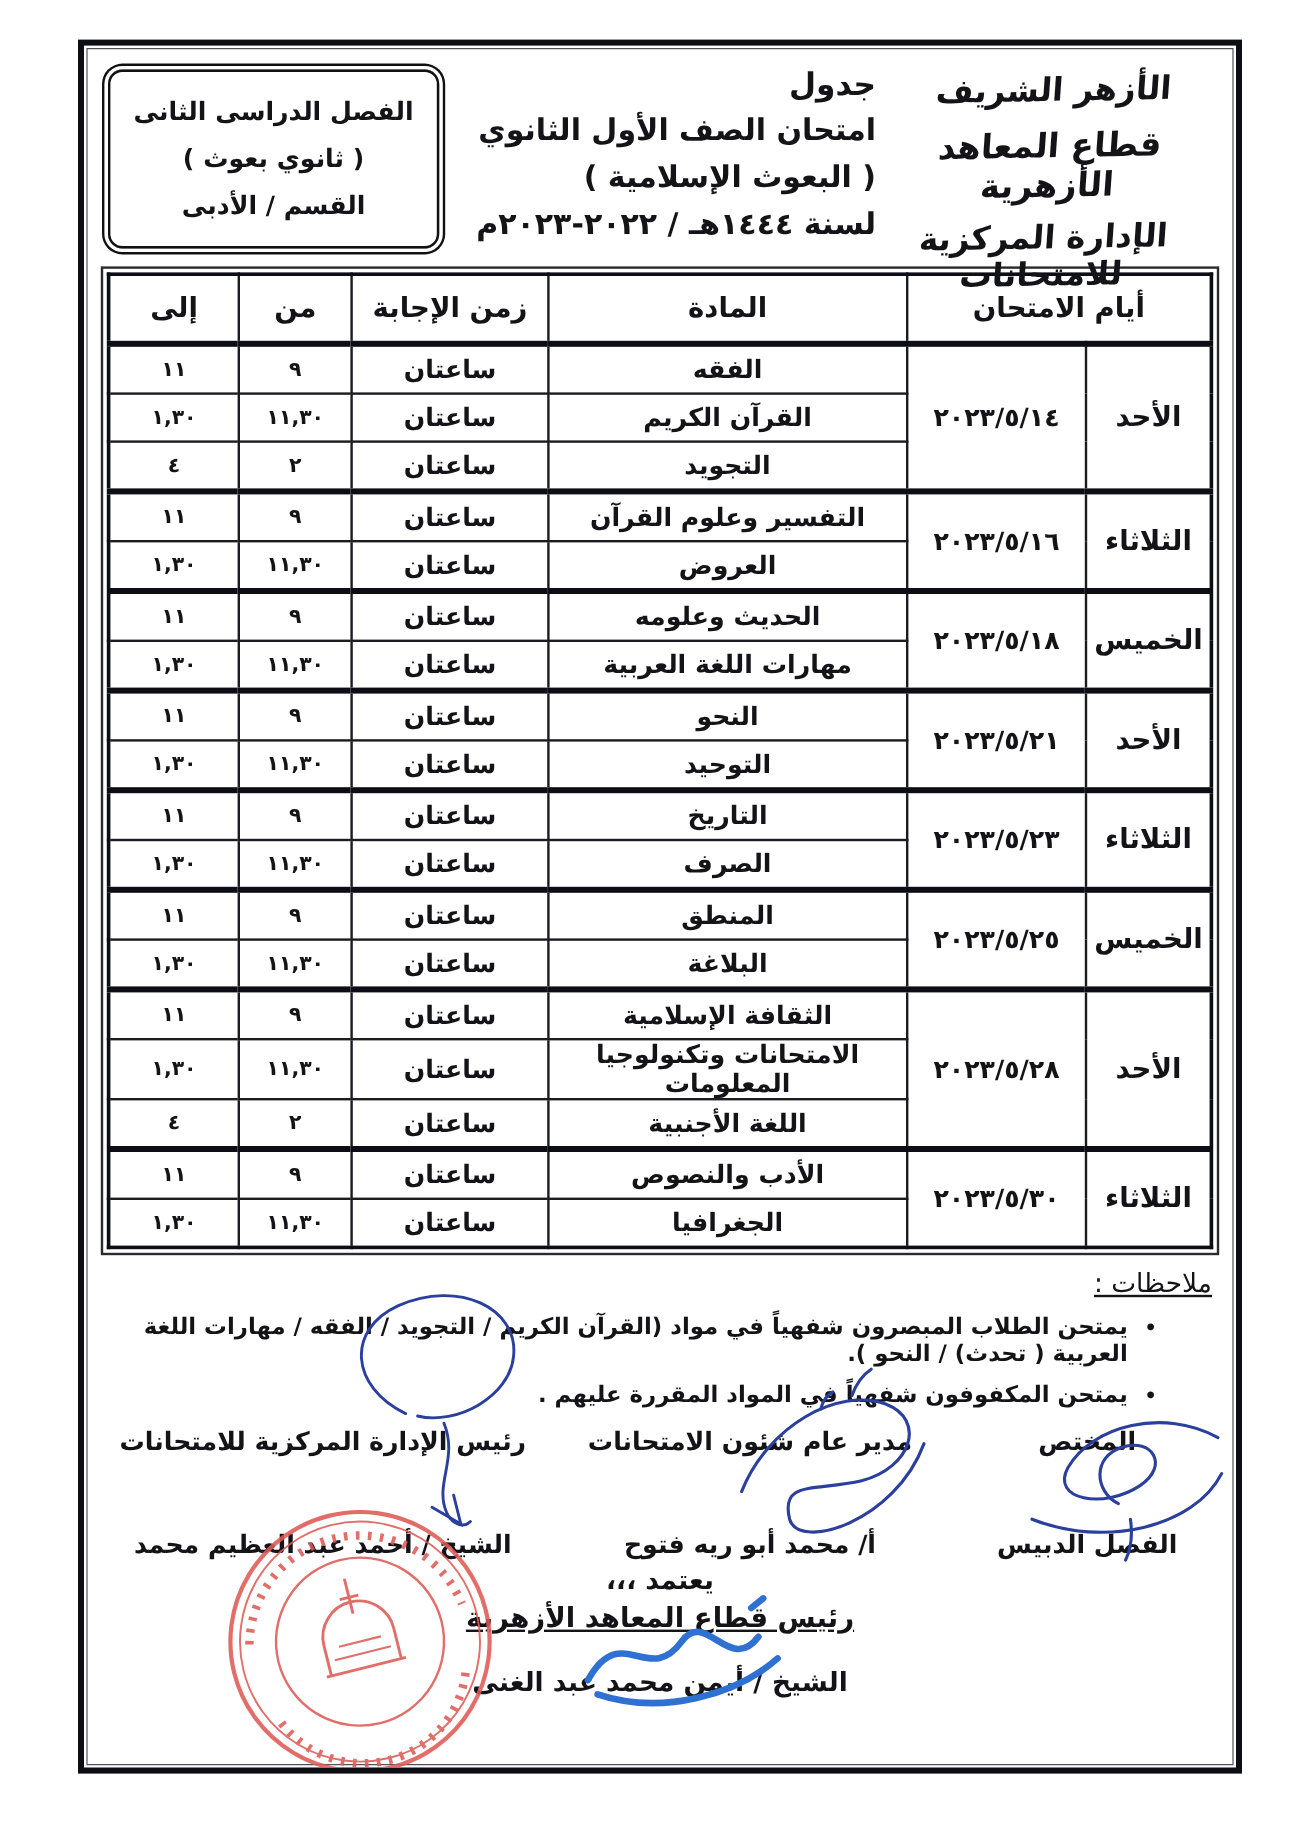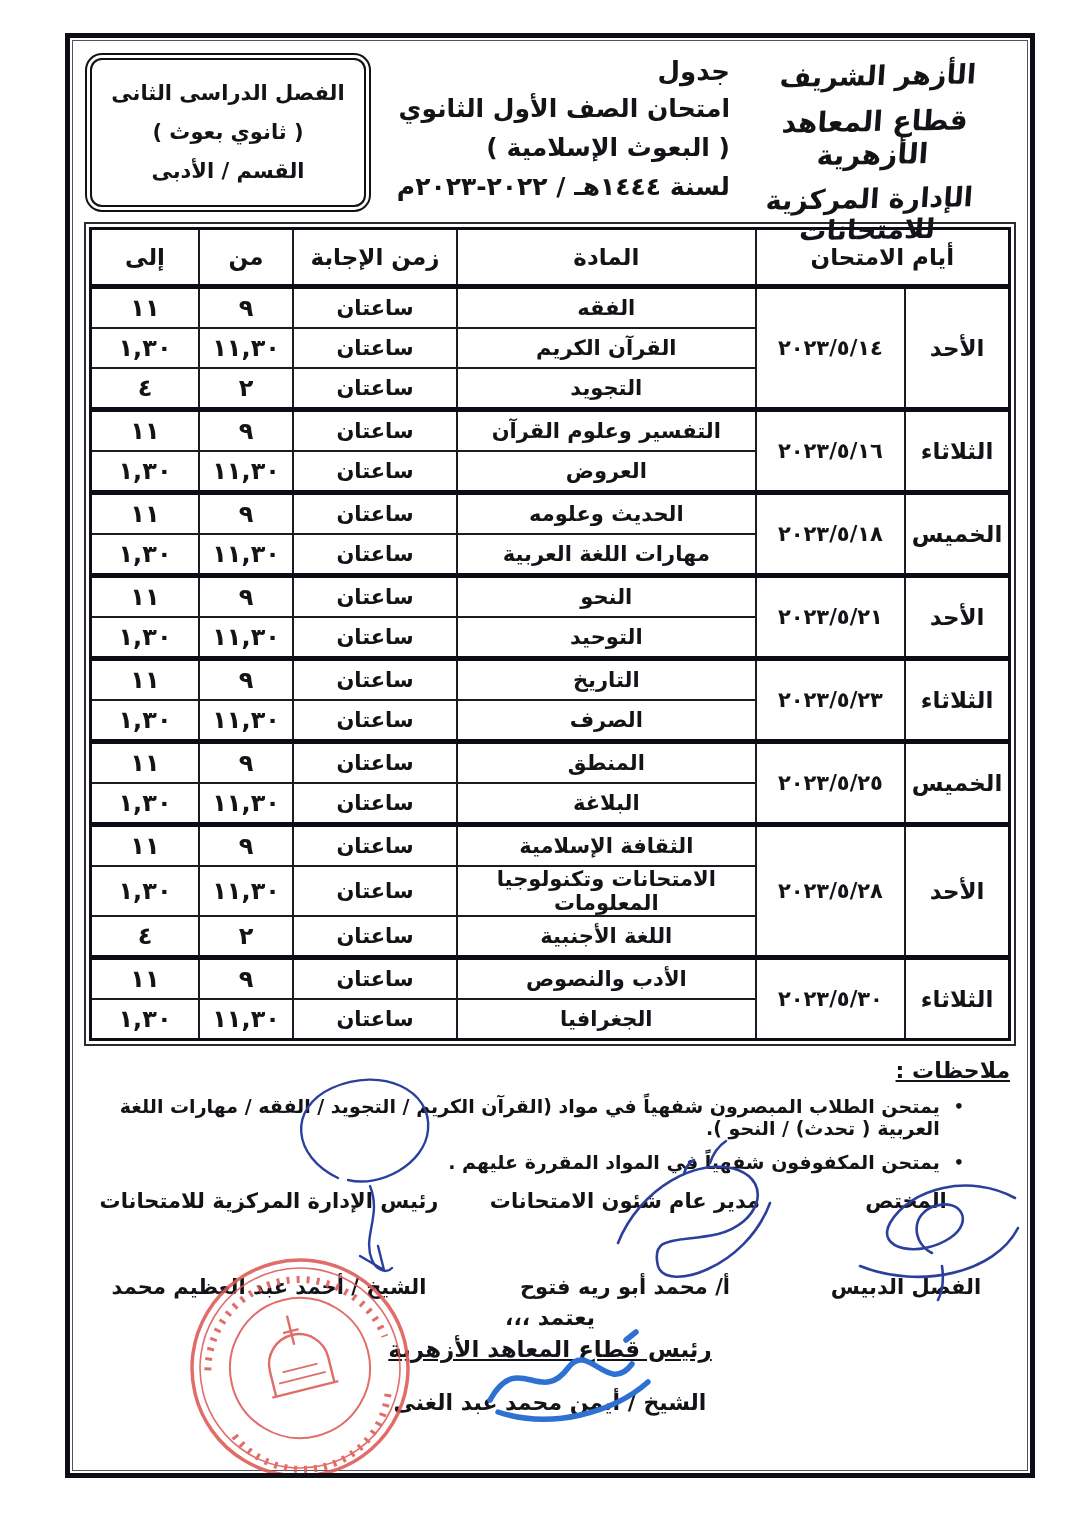--- a/index.html
+++ b/index.html
@@ -24,29 +24,29 @@
   .termbox{width:252px;margin-left:6px;margin-top:6px;border:2px solid #111;border-radius:12px;
            box-shadow:0 0 0 3px #fff,0 0 0 5px #111;padding:14px 10px;text-align:center;
            font-weight:700;font-size:21px;line-height:1.85;}
   
   .table-wrap{border:2px solid #2a2a30;padding:3px;margin-top:2px;}
   table{width:100%;border-collapse:collapse;border:3px solid #0d0d15;table-layout:fixed;}
   th,td{border:2px solid #1b1b22;font-weight:700;text-align:center;vertical-align:middle;
         padding:0 4px;overflow:hidden;}
   thead th{height:54px;font-size:23px;border-bottom:5px solid #0d0d15;}
   td{height:38px;font-size:21px;}
-  td.num{font-size:24px;}
+  td.num{font-size:17px;}
   td.date-cell{font-size:21px;}
   td.day-cell{font-size:23px;}
   tr.group-start td{border-top:5px solid #0d0d15;}
   col.c-day{width:102px;} col.c-date{width:146px;} col.c-subج{width:292px;}
   col.c-dur{width:160px;} col.c-from{width:92px;} col.c-to{width:106px;}
   
   .notes{margin-top:12px;padding:0 6px;}
-  .notes-title{font-size:22px;font-weight:700;text-decoration:underline;}
+  .notes-title{font-size:22px;font-weight:400;text-decoration:underline;}
   .note-row{display:flex;gap:14px;font-size:19px;font-weight:700;margin-top:12px;align-items:flex-start;}
   .note-row .bullet{font-size:16px;line-height:1.5;padding-right:46px;}
   
   .sig-grid{display:flex;justify-content:space-between;margin-top:14px;padding:0 10px;}
   .sig-col{text-align:center;font-weight:700;}
   .sig-col .sig-title{font-size:21px;}
   .sig-col .sig-name{font-size:21px;margin-top:62px;}
   .sig-col.c-right{width:200px;}
   .sig-col.c-mid{width:300px;}
   .sig-col.c-left{width:350px;}

